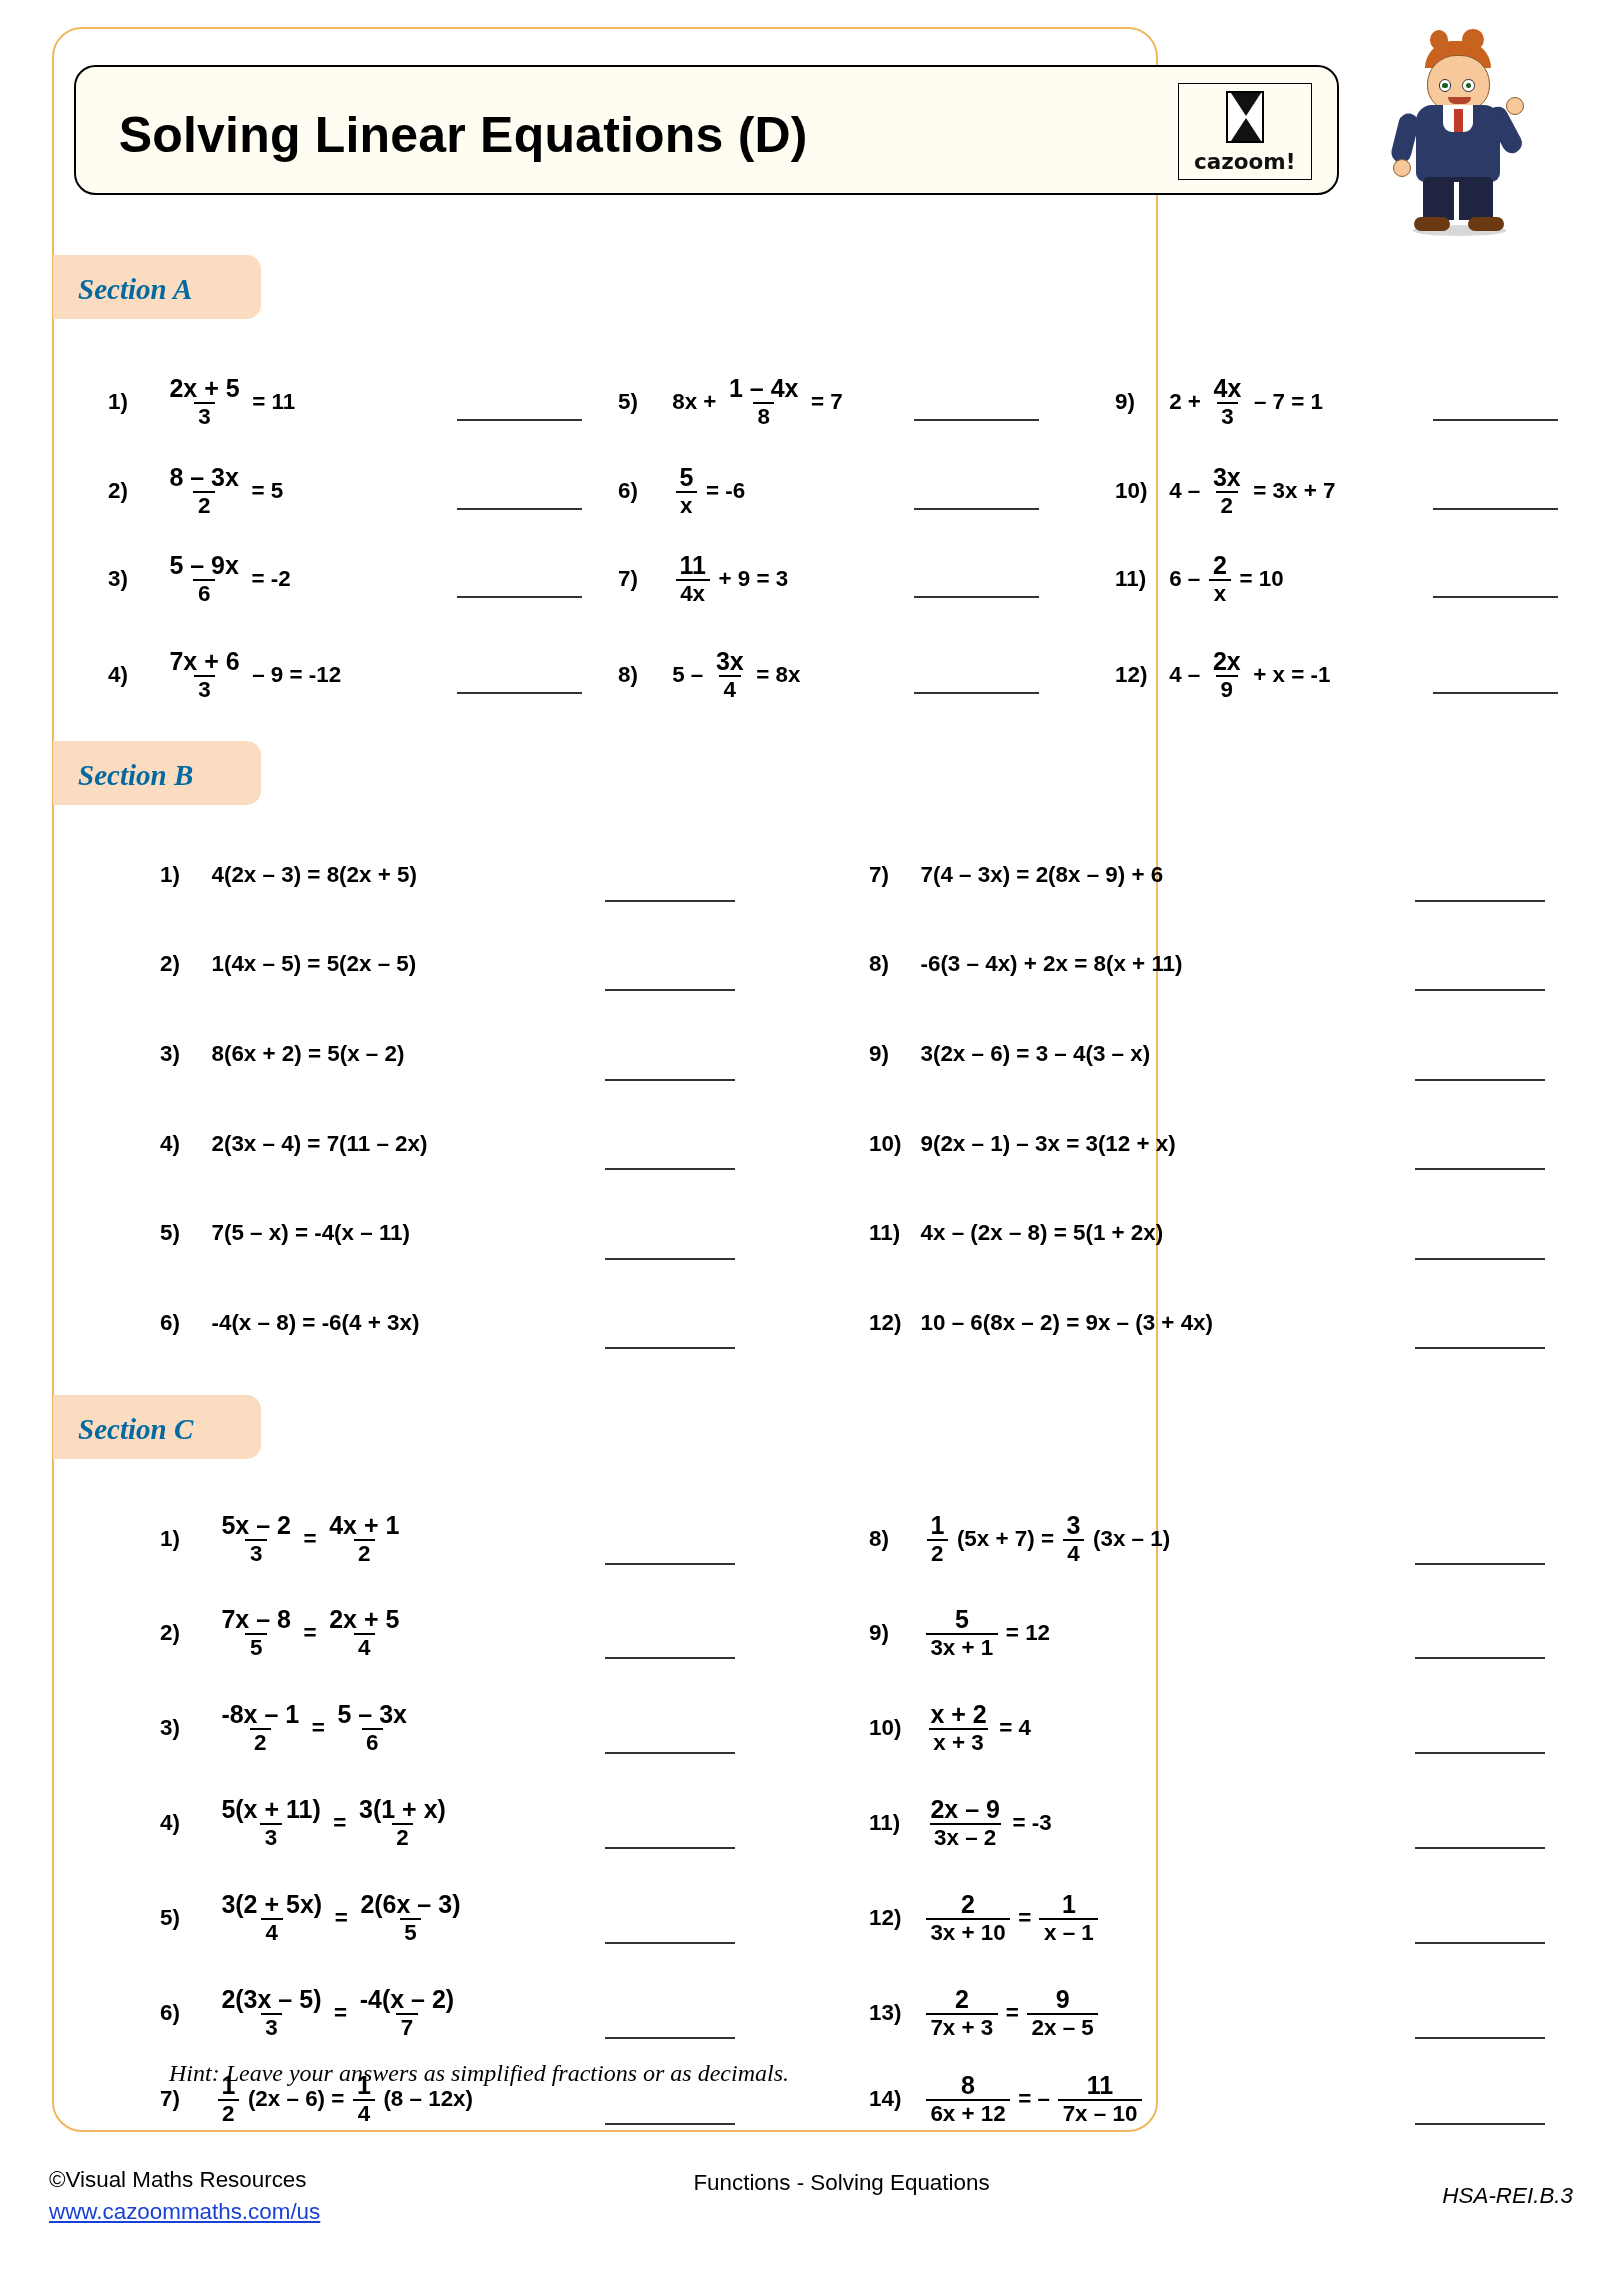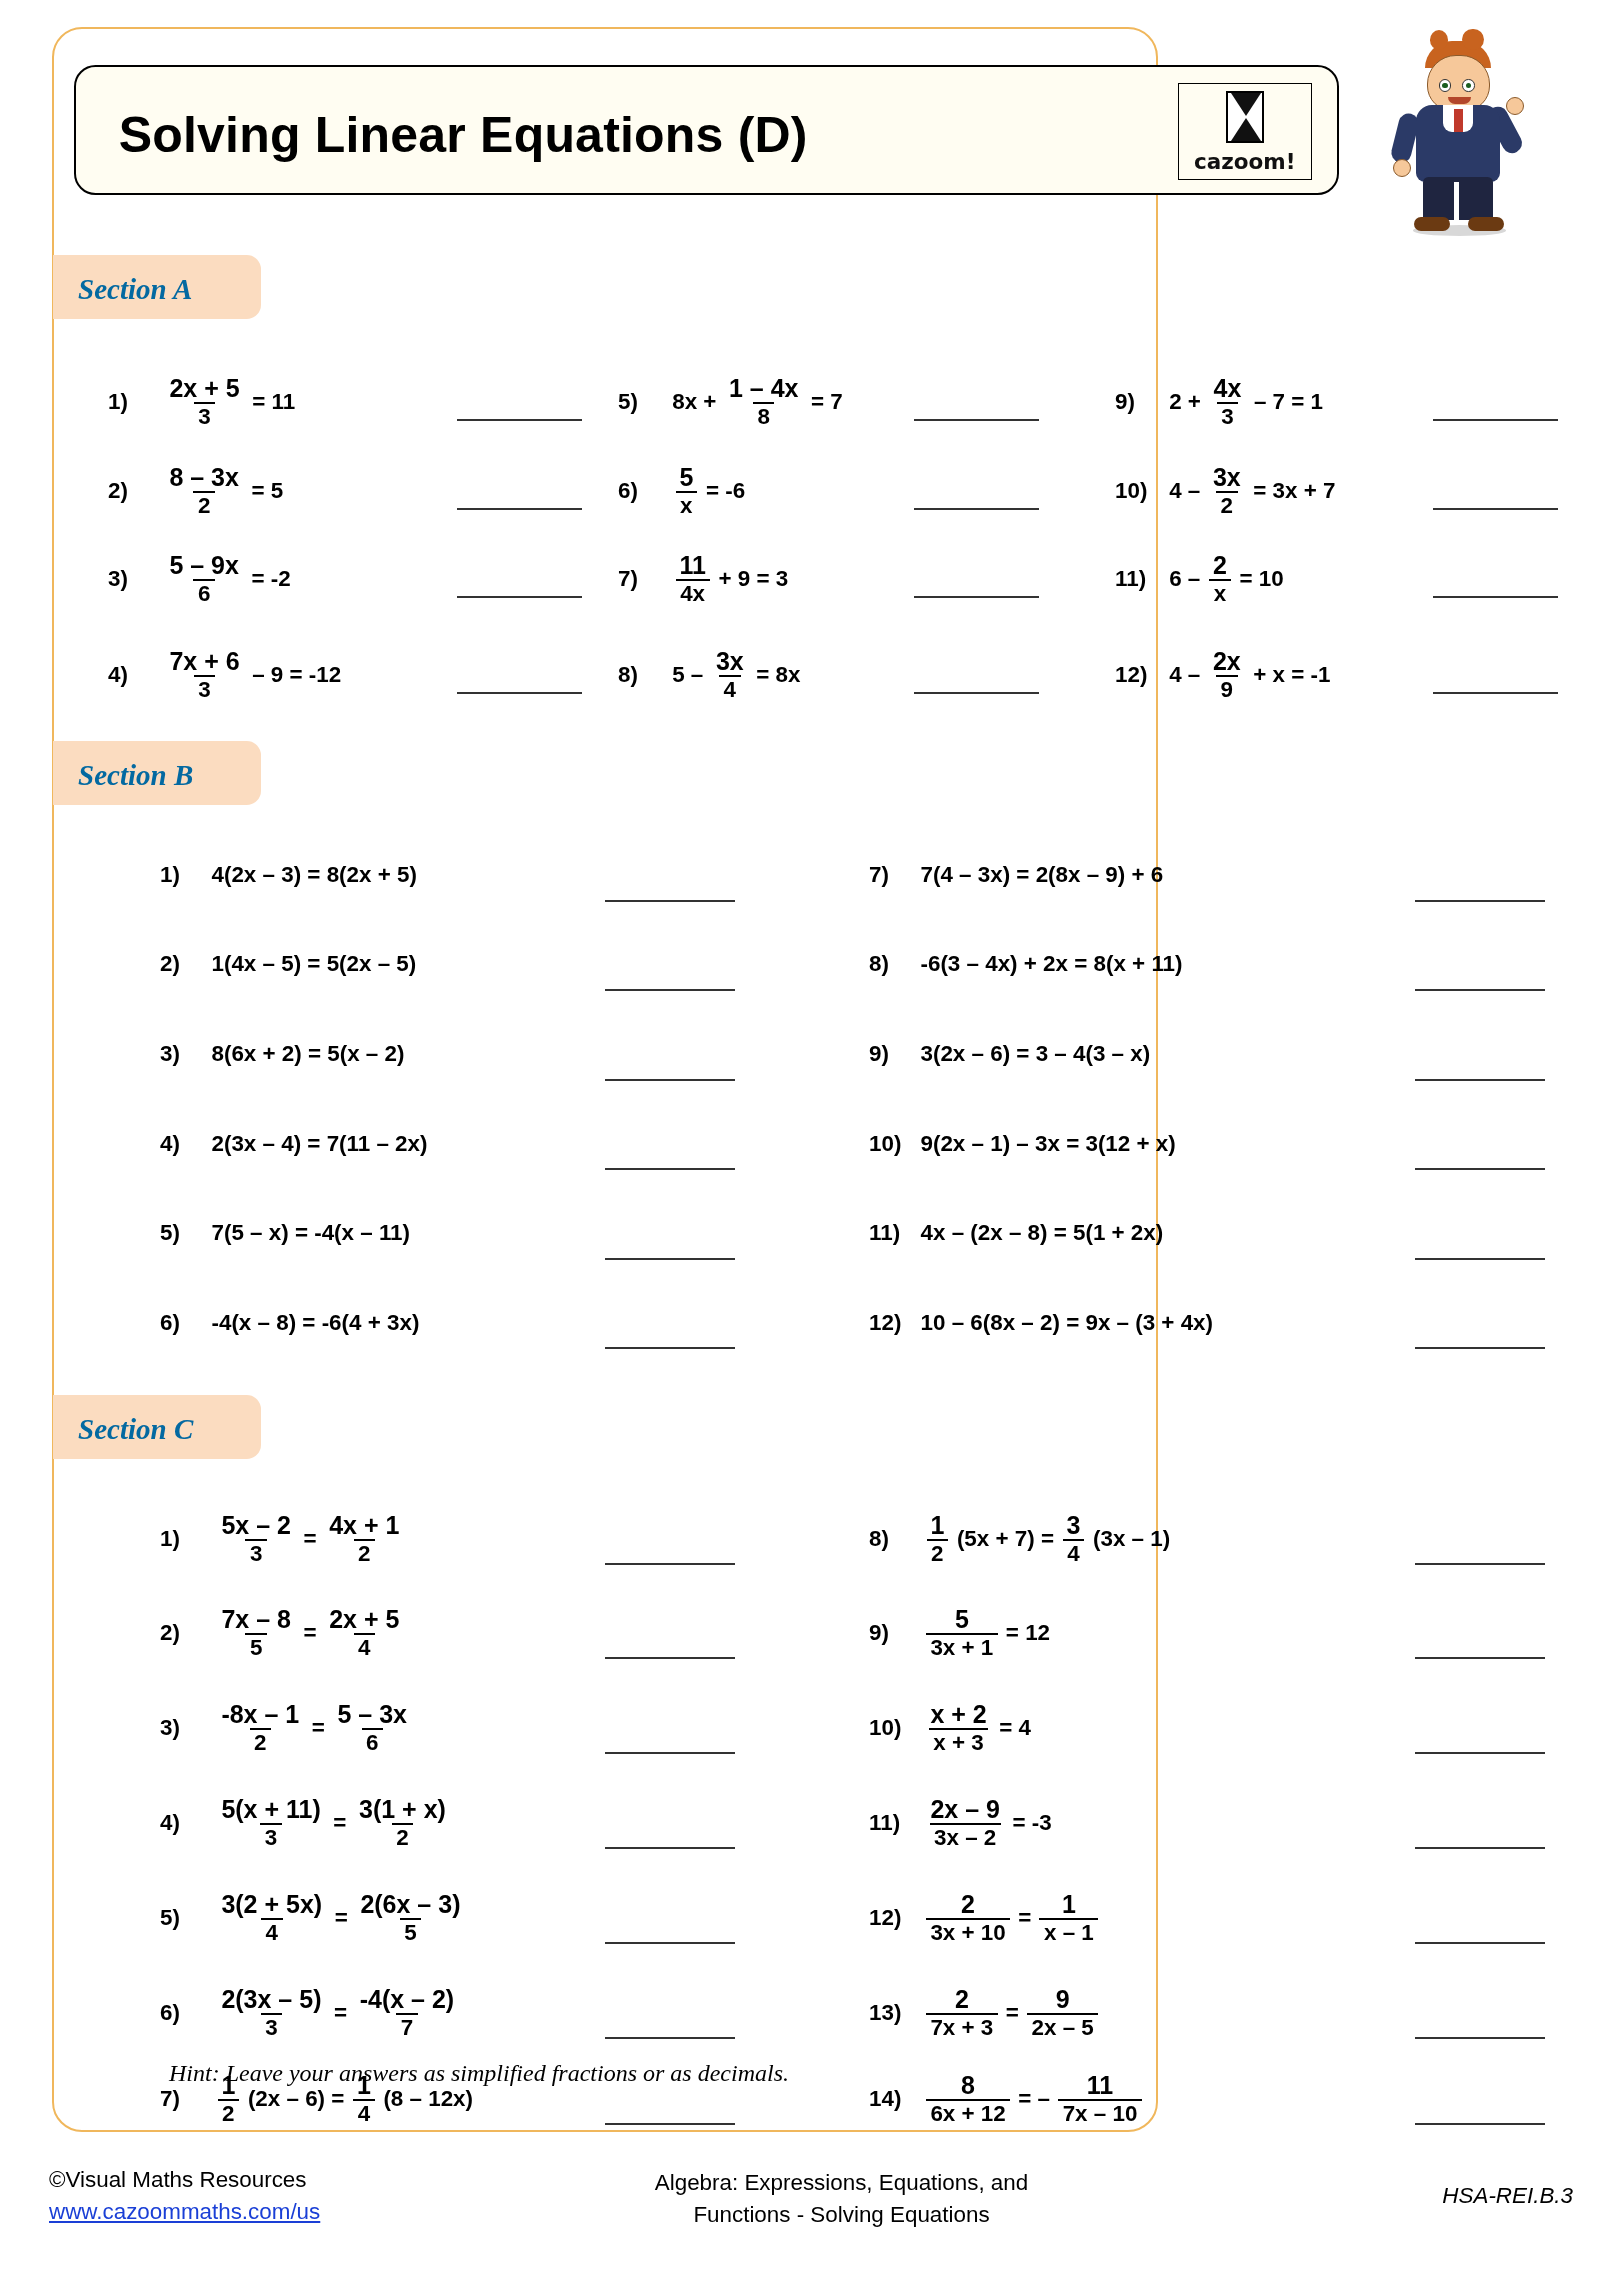--- a/index.html
+++ b/index.html
@@ -618,19 +618,18 @@
     <div class="m-legs"></div>
     <div class="m-shadow"></div>
     <div class="m-shoe l"></div>
     <div class="m-shoe r"></div>
   </div>
 
   <div class="footer">
     <div class="f-left">©Visual Maths Resources</div>
     <a class="f-link" href="#">www.cazoommaths.com/us</a>
     <div class="f-center">
-      <div>Algebra: Expressions, Equations, and</div>
       <div>Functions - Solving Equations</div>
     </div>
     <div class="f-right">HSA-REI.B.3</div>
   </div>
 </div>
 
 
 </body></html>

